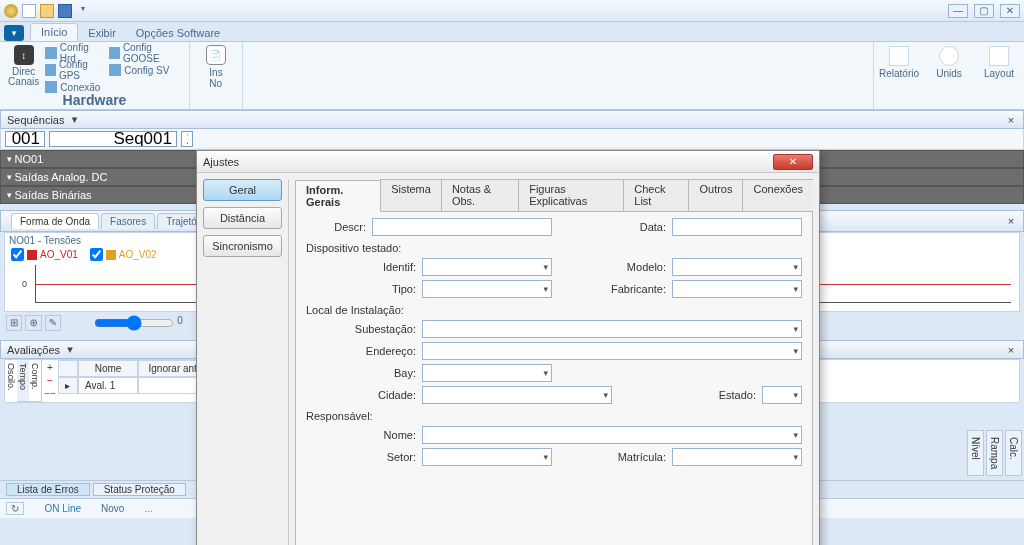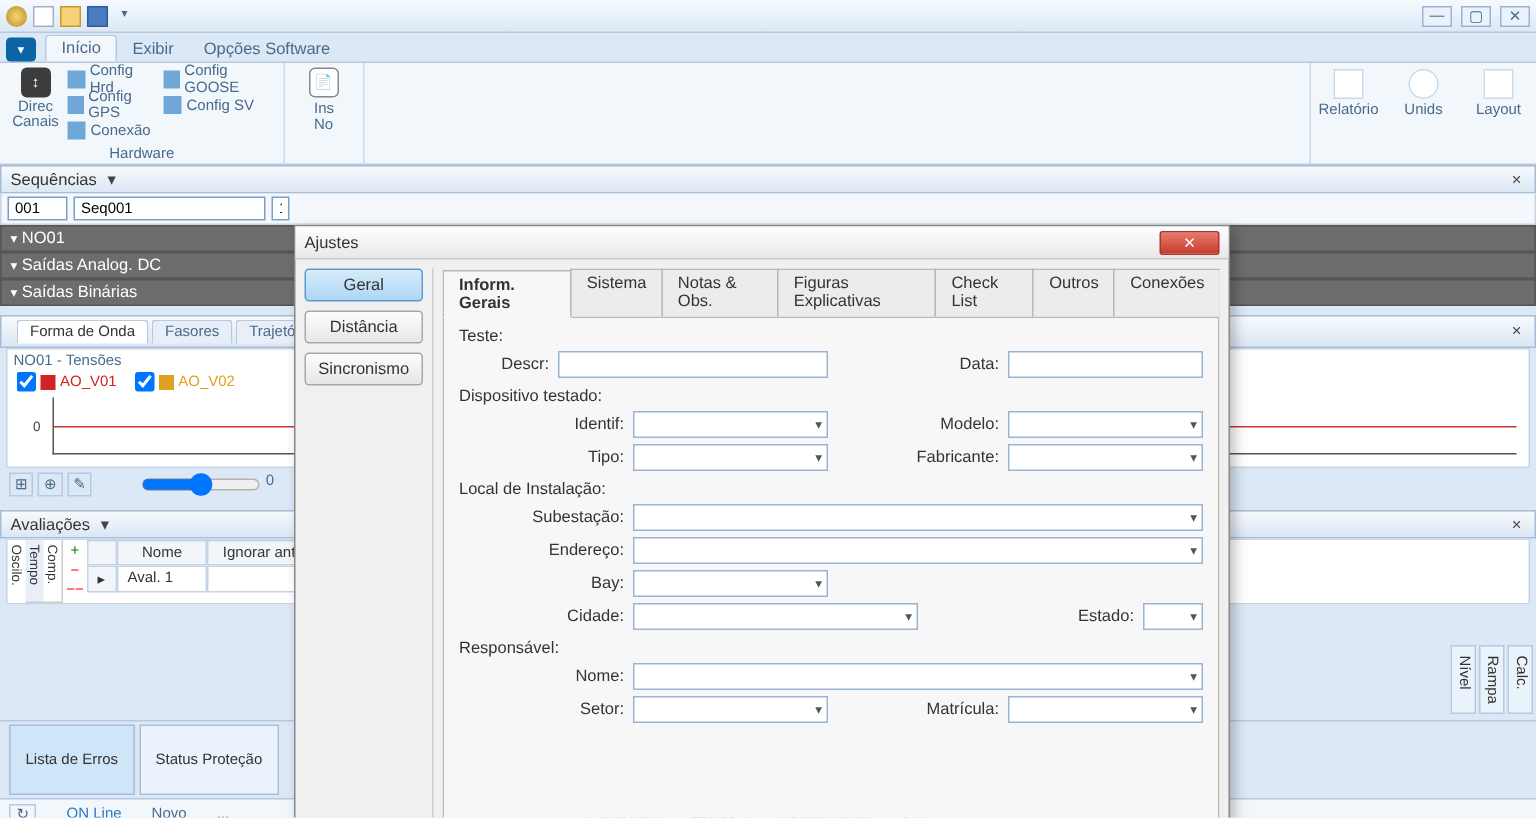--- a/index.html
+++ b/index.html
@@ -15,38 +15,38 @@
 
 
 .ribbontabs { height: 20px; background: #dce8f5; display: flex; align-items: flex-end; padding-left: 4px; border-bottom: 1px solid #b8c8dd; }
 .filebtn { width: 20px; height: 16px; background: #0b64a4; border-radius: 3px; margin-right: 6px; display:flex;align-items:center;justify-content:center;color:#fff;font-size:9px;}
 .rtab { padding: 2px 10px; color: #4a6a8a; cursor: pointer; }
 .rtab.active { background: #f2f7fc; border: 1px solid #b8c8dd; border-bottom: 1px solid #f2f7fc; border-radius: 3px 3px 0 0; }
 
 
 .ribbon { height: 68px; background: #f2f7fc; border-bottom: 1px solid #b8c8dd; display: flex; position: relative; }
 .rgroup { border-right: 1px solid #cdd9ea; padding: 3px 6px 14px; position: relative; display:flex; flex-direction:column; gap:1px; }
-.rgroup .glabel { position:absolute; bottom:1px; left:0; right:0; text-align:center; font-size:10px; color:#4a6a8a; }
+.rgroup .glabel { position:absolute; bottom:1px; left:0; right:0; text-align:center; font-size:14px; color:#4a6a8a;font-weight:bold; }
 .rgroup .stack { display:flex; gap:4px; align-items:flex-start; }
 .rbtn-lg { display:flex; flex-direction:column; align-items:center; width:40px; font-size:10px; color:#4a6a8a; gap:2px; cursor:pointer; }
 .rbtn-lg .ic { width:20px; height:20px; background:#3c3c3c; border-radius:4px; display:flex;align-items:center;justify-content:center;color:#fff;}
 .rcol { display:flex; flex-direction:column; gap:1px; }
 .rbtn-sm { display:flex; gap:3px; font-size:10px; color:#4a6a8a; cursor:pointer; align-items:center; height:16px;}
 .rbtn-sm .ic { width:12px; height:12px; }
 .ribbon-right { margin-left:auto; display:flex; border-left:1px solid #cdd9ea; }
 .rr-item { display:flex; flex-direction:column; align-items:center; width:50px; padding:4px; font-size:10px; color:#4a6a8a; cursor:pointer; gap:2px; }
 .rr-item .ic2 { width:20px; height:20px; border:1px solid #cdd9ea; background:#fff; }
 
 
 .workspace { position:relative; background:#dce8f5; height:370px; }
 .panel-hdr { background: linear-gradient(#f7fafd,#dbe7f3); border:1px solid #a8bdd8; padding:2px 6px; font-size:11px; color:#333; display:flex; align-items:center; }
 .panel-hdr .close-x { margin-left:auto; width:12px; text-align:center; color:#444; cursor:pointer;}
 .panel-hdr .pin { width:12px; text-align:center; color:#444; margin-left:4px; cursor:pointer;}
 .seq-bar { display:flex; align-items:center; gap:4px; padding:2px 4px; background:#f4f7fb; border:1px solid #c6d4e8; border-top:none; }
-.seq-bar input { height:16px; padding:0 4px; border:1px solid #7a9ec6; font-size:10px; }
+.seq-bar input { height:16px; padding:0 4px; border:1px solid #7a9ec6; font-size:17px;text-align:right; }
 .dark-row { background:#6d6d6d; color:#fff; border:1px solid #555; padding:2px 6px; display:flex; align-items:center; gap:3px; }
 .dark-row .arrow { font-size:9px; }
 
 .forma-onda { margin-top:6px; }
 .tabbar { display:flex; gap:2px; padding:0 4px; }
 .wtab { background:#e8eff8; border:1px solid #b8c8dd; border-bottom:none; padding:2px 8px; font-size:10px; color:#4a6a8a; cursor:pointer; border-radius:3px 3px 0 0;}
 .wtab.active { background:#fff; font-weight:500; color:#333; }
 .chart-area { height:80px; background:#fff; border:1px solid #c6d4e8; margin:0 4px; position:relative; }
 .chart-title { font-size:10px; color:#4a6a8a; padding:2px 4px; }
 .legend { display:flex; gap:12px; padding:0 6px; font-size:10px; }
@@ -62,21 +62,21 @@
 .aval-tbl { display:flex; flex-direction:column; }
 .aval-hrow { display:flex; }
 .aval-hcell { border:1px solid #c6d4e8; background:#f2f6fb; padding:2px 6px; font-size:10px; min-width:60px; text-align:center; font-weight:500; }
 .aval-drow { display:flex; }
 .aval-dcell { border:1px solid #c6d4e8; padding:2px 6px; font-size:10px; min-width:60px; background:#fff; }
 .aval-btns { display:flex; flex-direction:column; gap:1px; padding:2px; }
 .aval-btns span { width:12px; height:12px; font-size:10px; text-align:center; cursor:pointer; }
 
 
 .bottom-tabs { display:flex; gap:3px; padding:2px 6px; background:#dce8f5; border-top:1px solid #b8c8dd; }
-.btab { background:#eaf3fc; border:1px solid #a8bdd8; padding:17px 10px; font-size:10px; cursor:pointer; }
+.btab { background:#eaf3fc; border:1px solid #a8bdd8; padding:0 10px; font-size:10px; cursor:pointer; }
 .btab.active { background:#cfe5f8; }
 
 
 .statusbar { height:20px; background:#f2f7fc; border-top:1px solid #b8c8dd; display:flex; align-items:center; font-size:10px; color:#4a6a8a; padding:0 6px; gap:20px; }
 .statusbar .sv { color:#c33; }
 .statusbar .online { color:#2a7ac0; }
 .statusbar .sep { color:#888; }
 .dialog { position:absolute; left:196px; top:40px; width:624px; height:460px; background:#f0f0f0; border:1px solid #888; box-shadow: 3px 3px 8px rgba(0,0,0,0.25); display:flex; flex-direction:column; }
 .dlg-title { height:22px; background: linear-gradient(#fefefe,#e8e8e8); display:flex; align-items:center; padding:0 6px; border-bottom:1px solid #c8c8c8; }
 .dlg-title .xbtn { margin-left:auto; width:40px; height:16px; background: linear-gradient(#e97b6e,#c73b2c); border:1px solid #a33; color:#fff; font-size:10px; display:flex; align-items:center; justify-content:center; border-radius:2px; cursor:pointer; }
@@ -297,21 +297,20 @@
           <div class="dtab">Sistema</div>
           <div class="dtab">Notas &amp; Obs.</div>
           <div class="dtab">Figuras Explicativas</div>
           <div class="dtab">Check List</div>
           <div class="dtab">Outros</div>
           <div class="dtab">Conexões</div>
         </div>
         <div class="dlg-form">
 
           <div class="section">
-            <div class="section-title">Teste:</div>
             <div class="frow">
               <span class="flabel" style="width:60px;">Descr:</span>
               <input class="finput" style="width: 180px;">
               <span class="flabel" style="width:70px;margin-left:auto;">Data:</span>
               <input class="finput" style="width: 130px;">
             </div>
           </div>
 
           <div class="section">
             <div class="section-title">Dispositivo testado:</div>

